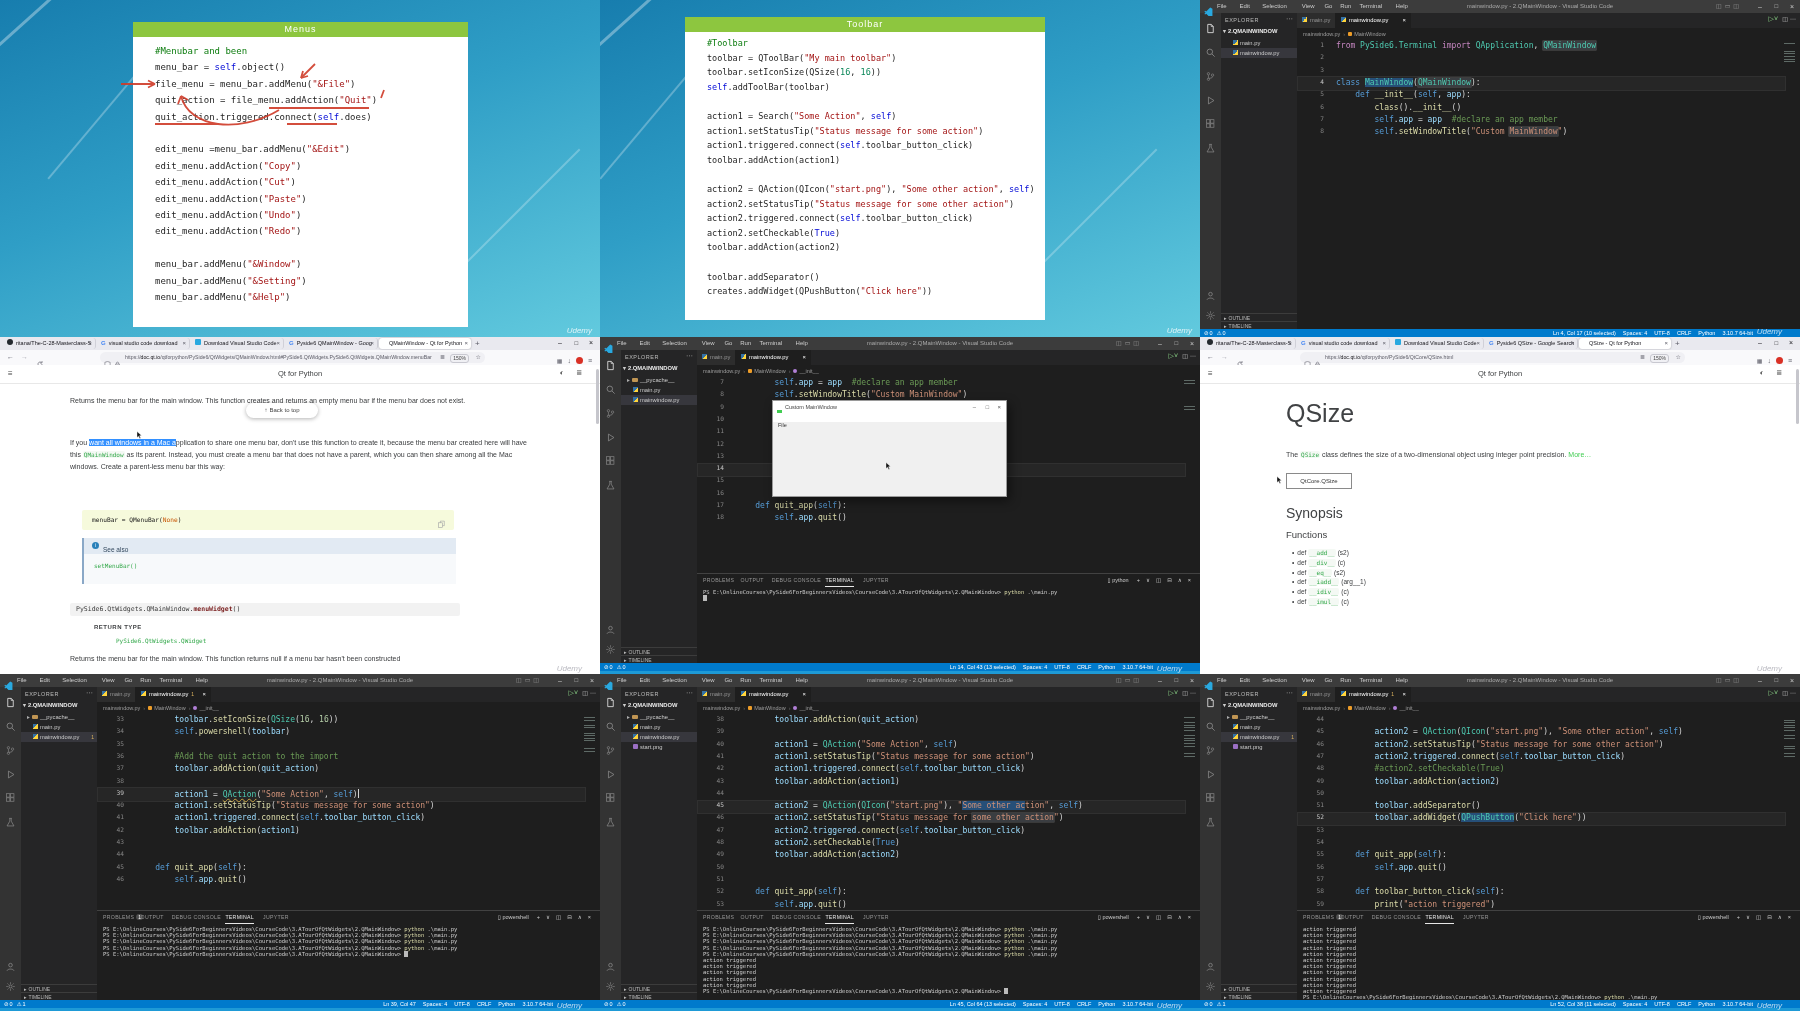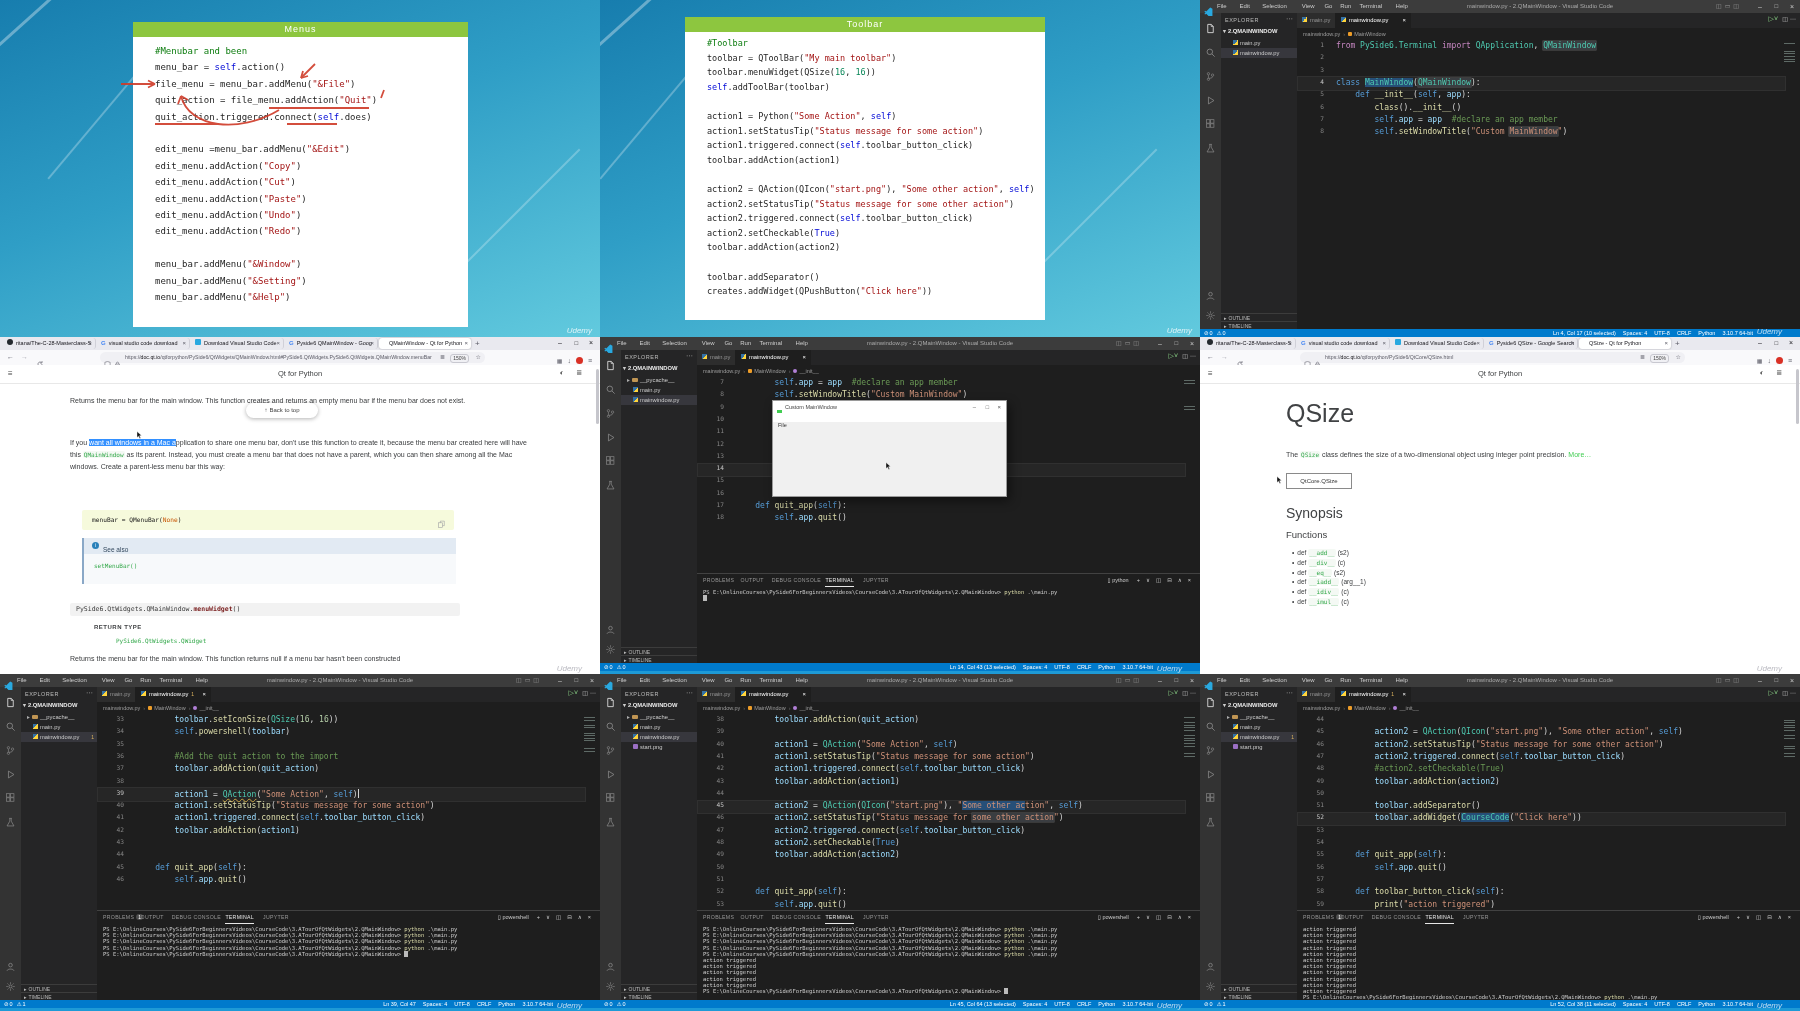--- a/index.html
+++ b/index.html
@@ -28,21 +28,21 @@
 <body>
 
 <div id="root">
   <div class="cell" id="cell-a1" style="left: 0px; top: 0px; background: linear-gradient(160deg, rgb(23, 125, 174) 0%, rgb(47, 158, 198) 45%, rgb(98, 202, 222) 100%);">
       <div class="abs" style="left: -30px; top: -40px; width: 3px; height: 220px; background: rgba(255, 255, 255, 0.35); transform: rotate(48deg);"></div>
       <div class="abs" style="left: 105px; top: 20px; width: 2px; height: 180px; background: rgba(255, 255, 255, 0.28); transform: rotate(40deg);"></div>
       <div class="abs" style="left: 508px; top: 120px; width: 2px; height: 200px; background: rgba(255, 255, 255, 0.25); transform: rotate(45deg);"></div>
       <div class="abs" style="left: 133px; top: 22px; width: 335px; height: 305px; background: rgb(255, 255, 255);">
         <div class="abs" style="left: 0px; top: 0px; right: 0px; height: 15px; background: rgb(141, 198, 63); color: rgb(255, 255, 255); text-align: center; font-size: 9px; line-height: 15px; letter-spacing: 1px;"><span>Menus</span></div>
         <div class="abs mono nowrap" style="left: 22px; top: 24px; font-size: 9px;"><span class="sk-cm">#Menubar and been</span></div>
-        <div class="abs mono nowrap" style="left: 22px; top: 40.4px; font-size: 9px;"><span class="sk-pl">menu_bar = </span><span class="sk-bl">self</span><span class="sk-pl">.action()</span></div>
+        <div class="abs mono nowrap" style="left: 22px; top: 40.4px; font-size: 9px;"><span class="sk-pl">menu_bar = </span><span class="sk-bl">self</span><span class="sk-pl">.object()</span></div>
         <div class="abs mono nowrap" style="left: 22px; top: 56.8px; font-size: 9px;"><span class="sk-pl">file_menu = menu_bar.addMenu(</span><span class="sk-st">"&amp;File"</span><span class="sk-pl">)</span></div>
         <div class="abs mono nowrap" style="left: 22px; top: 73.2px; font-size: 9px;"><span class="sk-pl">quit_action = file_menu.addAction(</span><span class="sk-st">"Quit"</span><span class="sk-pl">)</span></div>
         <div class="abs mono nowrap" style="left: 22px; top: 89.6px; font-size: 9px;"><span class="sk-pl">quit_action.triggered.connect(</span><span class="sk-bl">self</span><span class="sk-pl">.does)</span></div>
         <div class="abs mono nowrap" style="left: 22px; top: 106px; font-size: 9px;"></div>
         <div class="abs mono nowrap" style="left: 22px; top: 122.4px; font-size: 9px;"><span class="sk-pl">edit_menu =menu_bar.addMenu(</span><span class="sk-st">"&amp;Edit"</span><span class="sk-pl">)</span></div>
         <div class="abs mono nowrap" style="left: 22px; top: 138.8px; font-size: 9px;"><span class="sk-pl">edit_menu.addAction(</span><span class="sk-st">"Copy"</span><span class="sk-pl">)</span></div>
         <div class="abs mono nowrap" style="left: 22px; top: 155.2px; font-size: 9px;"><span class="sk-pl">edit_menu.addAction(</span><span class="sk-st">"Cut"</span><span class="sk-pl">)</span></div>
         <div class="abs mono nowrap" style="left: 22px; top: 171.6px; font-size: 9px;"><span class="sk-pl">edit_menu.addAction(</span><span class="sk-st">"Paste"</span><span class="sk-pl">)</span></div>
         <div class="abs mono nowrap" style="left: 22px; top: 188px; font-size: 9px;"><span class="sk-pl">edit_menu.addAction(</span><span class="sk-st">"Undo"</span><span class="sk-pl">)</span></div>
         <div class="abs mono nowrap" style="left: 22px; top: 204.4px; font-size: 9px;"><span class="sk-pl">edit_menu.addAction(</span><span class="sk-st">"Redo"</span><span class="sk-pl">)</span></div>
@@ -70,24 +70,24 @@
       <div class="abs" style="right: 8px; bottom: 2px; font-size: 8px; color: rgba(255, 255, 255, 0.8); font-style: italic;">Udemy</div>
     </div>
   <div class="cell" id="cell-a2" style="left: 600px; top: 0px; background: linear-gradient(160deg, rgb(23, 125, 174) 0%, rgb(47, 158, 198) 45%, rgb(98, 202, 222) 100%);">
       <div class="abs" style="left: -30px; top: -40px; width: 3px; height: 220px; background: rgba(255, 255, 255, 0.35); transform: rotate(48deg);"></div>
       <div class="abs" style="left: 57px; top: 20px; width: 2px; height: 180px; background: rgba(255, 255, 255, 0.28); transform: rotate(40deg);"></div>
       <div class="abs" style="left: 485px; top: 120px; width: 2px; height: 200px; background: rgba(255, 255, 255, 0.25); transform: rotate(45deg);"></div>
       <div class="abs" style="left: 85px; top: 17px; width: 360px; height: 303px; background: rgb(255, 255, 255);">
         <div class="abs" style="left: 0px; top: 0px; right: 0px; height: 15px; background: rgb(141, 198, 63); color: rgb(255, 255, 255); text-align: center; font-size: 9px; line-height: 15px; letter-spacing: 1px;"><span>Toolbar</span></div>
         <div class="abs mono nowrap" style="left: 22px; top: 21px; font-size: 8.5px;"><span class="sk-cm">#Toolbar</span></div>
         <div class="abs mono nowrap" style="left: 22px; top: 35.6px; font-size: 8.5px;"><span class="sk-pl">toolbar = QToolBar(</span><span class="sk-st">"My main toolbar"</span><span class="sk-pl">)</span></div>
-        <div class="abs mono nowrap" style="left: 22px; top: 50.2px; font-size: 8.5px;"><span class="sk-pl">toolbar.menuWidget(QSize(</span><span class="sk-nu">16</span><span class="sk-pl">, </span><span class="sk-nu">16</span><span class="sk-pl">))</span></div>
+        <div class="abs mono nowrap" style="left: 22px; top: 50.2px; font-size: 8.5px;"><span class="sk-pl">toolbar.setIconSize(QSize(</span><span class="sk-nu">16</span><span class="sk-pl">, </span><span class="sk-nu">16</span><span class="sk-pl">))</span></div>
         <div class="abs mono nowrap" style="left: 22px; top: 64.8px; font-size: 8.5px;"><span class="sk-bl">self</span><span class="sk-pl">.addToolBar(toolbar)</span></div>
         <div class="abs mono nowrap" style="left: 22px; top: 79.4px; font-size: 8.5px;"></div>
-        <div class="abs mono nowrap" style="left: 22px; top: 94px; font-size: 8.5px;"><span class="sk-pl">action1 = Python(</span><span class="sk-st">"Some Action"</span><span class="sk-pl">, </span><span class="sk-bl">self</span><span class="sk-pl">)</span></div>
+        <div class="abs mono nowrap" style="left: 22px; top: 94px; font-size: 8.5px;"><span class="sk-pl">action1 = Search(</span><span class="sk-st">"Some Action"</span><span class="sk-pl">, </span><span class="sk-bl">self</span><span class="sk-pl">)</span></div>
         <div class="abs mono nowrap" style="left: 22px; top: 108.6px; font-size: 8.5px;"><span class="sk-pl">action1.setStatusTip(</span><span class="sk-st">"Status message for some action"</span><span class="sk-pl">)</span></div>
         <div class="abs mono nowrap" style="left: 22px; top: 123.2px; font-size: 8.5px;"><span class="sk-pl">action1.triggered.connect(</span><span class="sk-bl">self</span><span class="sk-pl">.toolbar_button_click)</span></div>
         <div class="abs mono nowrap" style="left: 22px; top: 137.8px; font-size: 8.5px;"><span class="sk-pl">toolbar.addAction(action1)</span></div>
         <div class="abs mono nowrap" style="left: 22px; top: 152.4px; font-size: 8.5px;"></div>
         <div class="abs mono nowrap" style="left: 22px; top: 167px; font-size: 8.5px;"><span class="sk-pl">action2 = QAction(QIcon(</span><span class="sk-st">"start.png"</span><span class="sk-pl">), </span><span class="sk-st">"Some other action"</span><span class="sk-pl">, </span><span class="sk-bl">self</span><span class="sk-pl">)</span></div>
         <div class="abs mono nowrap" style="left: 22px; top: 181.6px; font-size: 8.5px;"><span class="sk-pl">action2.setStatusTip(</span><span class="sk-st">"Status message for some other action"</span><span class="sk-pl">)</span></div>
         <div class="abs mono nowrap" style="left: 22px; top: 196.2px; font-size: 8.5px;"><span class="sk-pl">action2.triggered.connect(</span><span class="sk-bl">self</span><span class="sk-pl">.toolbar_button_click)</span></div>
         <div class="abs mono nowrap" style="left: 22px; top: 210.8px; font-size: 8.5px;"><span class="sk-pl">action2.setCheckable(</span><span class="sk-bl">True</span><span class="sk-pl">)</span></div>
         <div class="abs mono nowrap" style="left: 22px; top: 225.4px; font-size: 8.5px;"><span class="sk-pl">toolbar.addAction(action2)</span></div>
         <div class="abs mono nowrap" style="left: 22px; top: 240px; font-size: 8.5px;"></div>
@@ -787,21 +787,21 @@
       <div class="abs mono" style="left: 97px; top: 90.2px; width: 27px; text-align: right; font-size: 6.2px; color: rgb(133, 133, 133);">48</div>
       <div class="abs mono nowrap" style="left: 136px; top: 90.2px; font-size: 8px;"><span class="tk-pl">        </span><span class="tk-cm">#action2.setCheckable(True)</span></div>
       <div class="abs mono" style="left: 97px; top: 102.5px; width: 27px; text-align: right; font-size: 6.2px; color: rgb(133, 133, 133);">49</div>
       <div class="abs mono nowrap" style="left: 136px; top: 102.5px; font-size: 8px;"><span class="tk-pl">        </span><span class="tk-vr">toolbar</span><span class="tk-pl">.</span><span class="tk-fn">addAction</span><span class="tk-pl">(</span><span class="tk-vr">action2</span><span class="tk-pl">)</span></div>
       <div class="abs mono" style="left: 97px; top: 114.8px; width: 27px; text-align: right; font-size: 6.2px; color: rgb(133, 133, 133);">50</div>
       <div class="abs mono nowrap" style="left: 136px; top: 114.8px; font-size: 8px;"></div>
       <div class="abs mono" style="left: 97px; top: 127.1px; width: 27px; text-align: right; font-size: 6.2px; color: rgb(133, 133, 133);">51</div>
       <div class="abs mono nowrap" style="left: 136px; top: 127.1px; font-size: 8px;"><span class="tk-pl">        </span><span class="tk-vr">toolbar</span><span class="tk-pl">.</span><span class="tk-fn">addSeparator</span><span class="tk-pl">()</span></div>
       <div class="abs" style="left: 97px; right: 14px; top: 137.9px; height: 12.3px; background: rgba(255, 255, 255, 0.04); border: 1px solid rgb(48, 48, 48);"></div>
       <div class="abs mono" style="left: 97px; top: 139.4px; width: 27px; text-align: right; font-size: 6.2px; color: rgb(198, 198, 198);">52</div>
-      <div class="abs mono nowrap" style="left: 136px; top: 139.4px; font-size: 8px;"><span class="tk-pl">        </span><span class="tk-vr">toolbar</span><span class="tk-pl">.</span><span class="tk-fn">addWidget</span><span class="tk-pl">(</span><span class="tk-ty m-sel">CourseCode</span><span class="tk-pl">(</span><span class="tk-st">"Click here"</span><span class="tk-pl">))</span></div>
+      <div class="abs mono nowrap" style="left: 136px; top: 139.4px; font-size: 8px;"><span class="tk-pl">        </span><span class="tk-vr">toolbar</span><span class="tk-pl">.</span><span class="tk-fn">addWidget</span><span class="tk-pl">(</span><span class="tk-ty m-sel">QPushButton</span><span class="tk-pl">(</span><span class="tk-st">"Click here"</span><span class="tk-pl">))</span></div>
       <div class="abs mono" style="left: 97px; top: 151.7px; width: 27px; text-align: right; font-size: 6.2px; color: rgb(133, 133, 133);">53</div>
       <div class="abs mono nowrap" style="left: 136px; top: 151.7px; font-size: 8px;"></div>
       <div class="abs mono" style="left: 97px; top: 164px; width: 27px; text-align: right; font-size: 6.2px; color: rgb(133, 133, 133);">54</div>
       <div class="abs mono nowrap" style="left: 136px; top: 164px; font-size: 8px;"></div>
       <div class="abs mono" style="left: 97px; top: 176.3px; width: 27px; text-align: right; font-size: 6.2px; color: rgb(133, 133, 133);">55</div>
       <div class="abs mono nowrap" style="left: 136px; top: 176.3px; font-size: 8px;"><span class="tk-pl">    </span><span class="tk-kb">def </span><span class="tk-fn">quit_app</span><span class="tk-pl">(</span><span class="tk-kb">self</span><span class="tk-pl">):</span></div>
       <div class="abs mono" style="left: 97px; top: 188.6px; width: 27px; text-align: right; font-size: 6.2px; color: rgb(133, 133, 133);">56</div>
       <div class="abs mono nowrap" style="left: 136px; top: 188.6px; font-size: 8px;"><span class="tk-pl">        </span><span class="tk-kb">self</span><span class="tk-pl">.</span><span class="tk-vr">app</span><span class="tk-pl">.</span><span class="tk-fn">quit</span><span class="tk-pl">()</span></div>
       <div class="abs mono" style="left: 97px; top: 200.9px; width: 27px; text-align: right; font-size: 6.2px; color: rgb(133, 133, 133);">57</div>
       <div class="abs mono nowrap" style="left: 136px; top: 200.9px; font-size: 8px;"></div>

